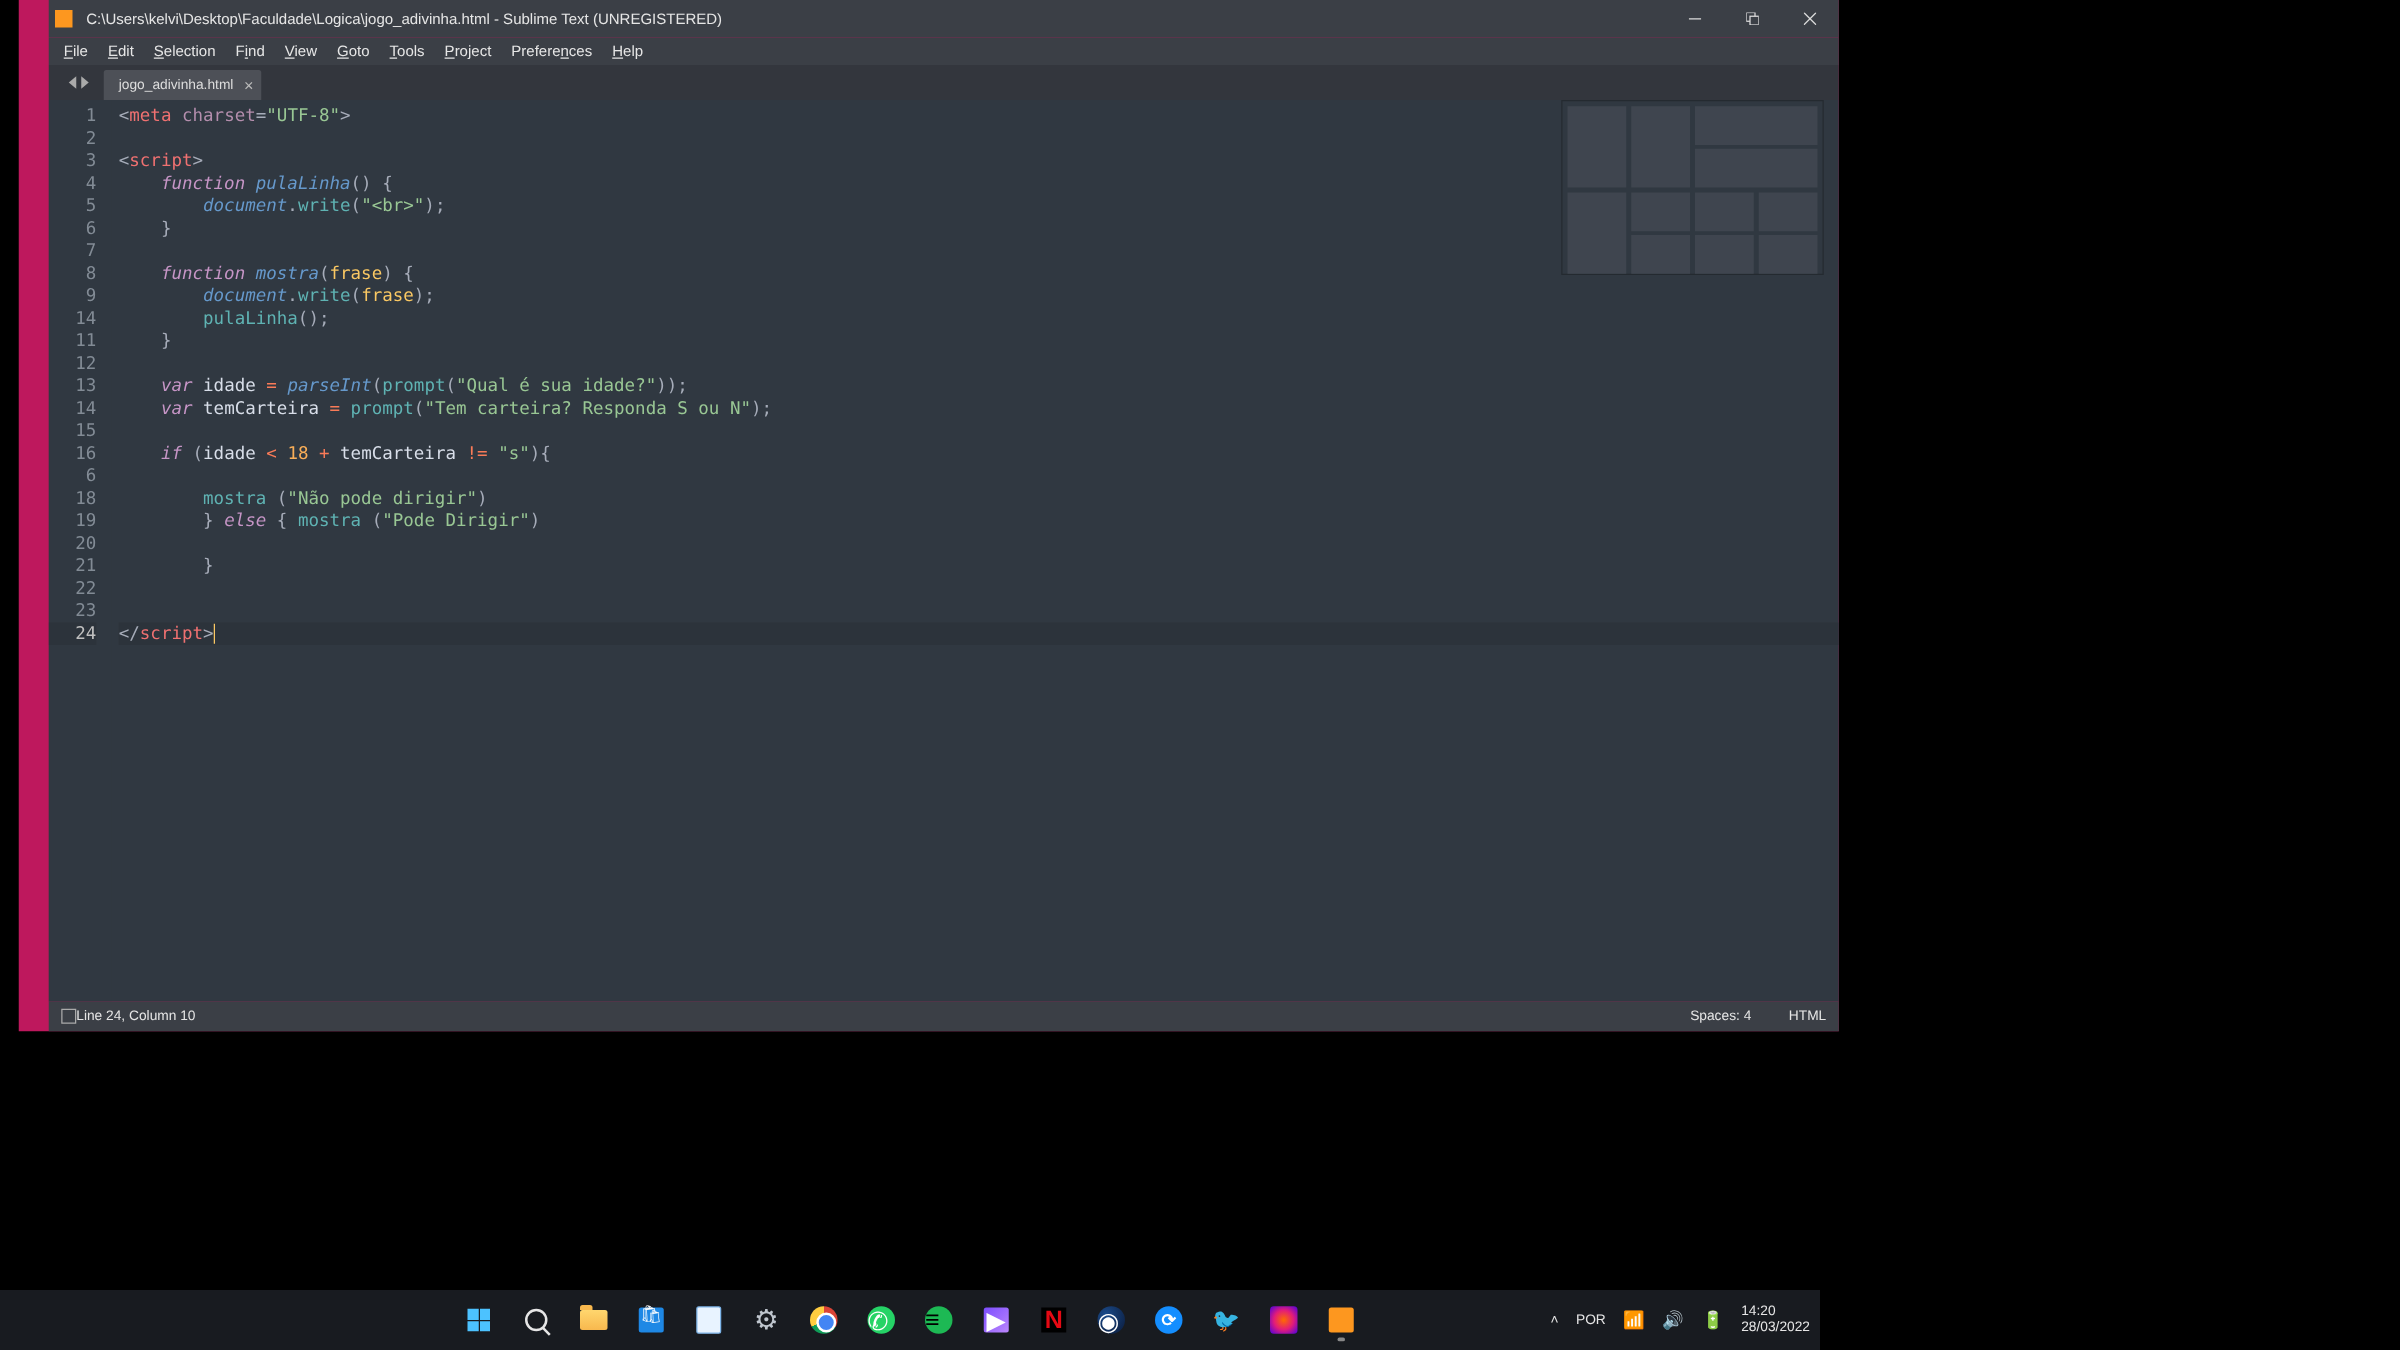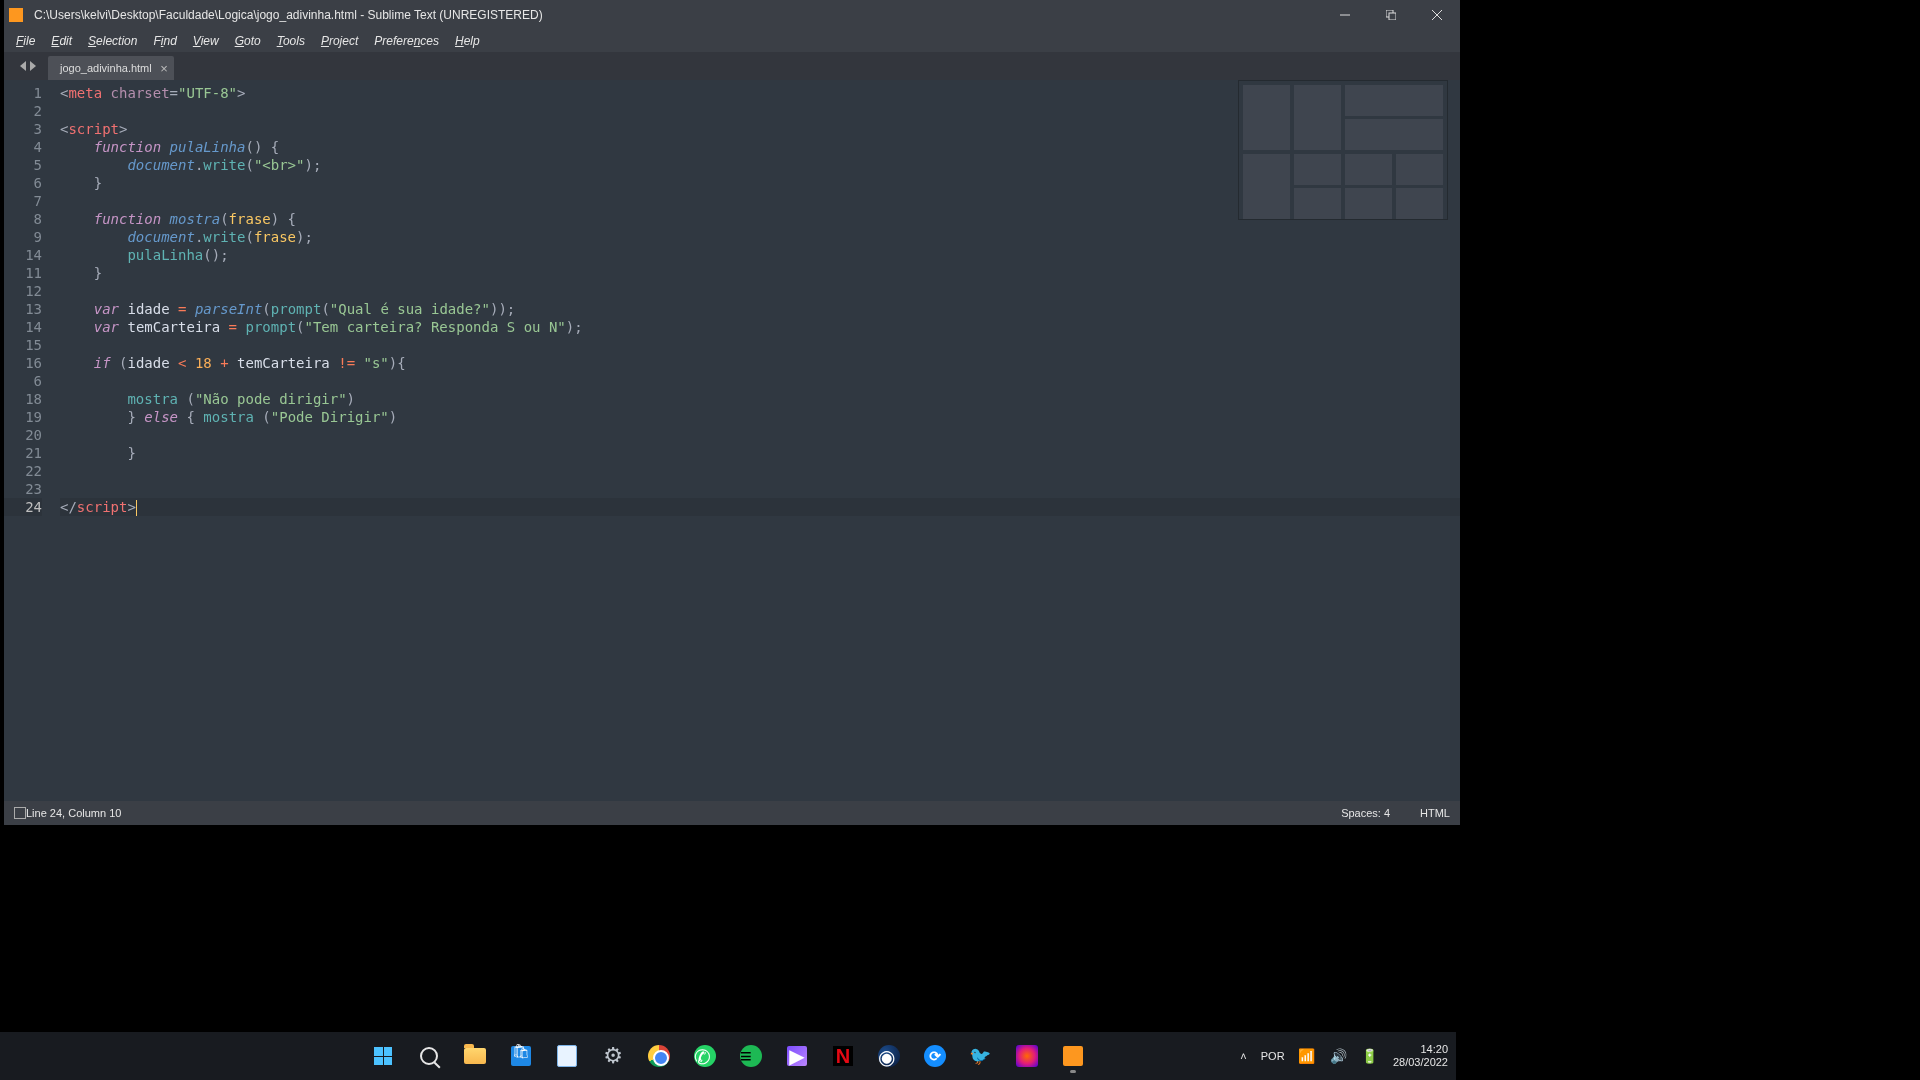--- a/index.html
+++ b/index.html
@@ -1,26 +1,26 @@
 <!DOCTYPE html>
 <html><head>
 <meta charset="utf-8">
 <style>
 * { margin:0; padding:0; box-sizing:border-box; }
 body { font-family:"Segoe UI",Tahoma,sans-serif; font-size:12px; background:#000; color:#ccc; overflow:hidden; width:1920px; height:1080px; position:relative; }
-.window { position:absolute; top:0; left:4px; width:1456px; height:825px; background:#7dd3fc; display:flex; flex-direction:column; }
+.window { position:absolute; top:0; left:15px; width:1456px; height:825px; background:#be185d; display:flex; flex-direction:column;padding-left:24px; }
 .titlebar { height:30px; background:#3b3f46; display:flex; align-items:center; color:#e6e6e6; font-size:12px; }
 .titlebar .app-icon { width:24px; display:flex; align-items:center; justify-content:center; }
 .titlebar .app-icon span { width:14px; height:14px; background:#fd971f; display:inline-block; }
 .titlebar .title { flex:1; padding-left:6px; }
 .titlebar .win-controls { display:flex; height:100%; }
 .titlebar .win-controls div { width:46px; display:flex; align-items:center; justify-content:center; color:#ddd; }
 .titlebar .win-controls div svg { width:10px; height:10px; }
 .menubar { height:22px; background:#3b3f46; display:flex; align-items:center; gap:0; padding:0 4px; color:#e6e6e6; font-size:12px; }
-.menubar span { padding:2px 8px; cursor:default;font-style:italic; }
+.menubar span { padding:2px 8px; cursor:default; }
 .tabbar { height:28px; background:#33363d; display:flex; align-items:center; padding:0 0 0 4px; }
 .navarrows { display:flex; align-items:center; justify-content:center; width:40px; color:#888; }
 .navarrows .arr { width:0; height:0; border-top:5px solid transparent; border-bottom:5px solid transparent; margin:0 2px; }
 .navarrows .l { border-right:6px solid #aaa; }
 .navarrows .r { border-left:6px solid #aaa; }
 .tab { background:#4d5057; height:24px; margin-top:4px; padding:0 22px 0 12px; display:flex; align-items:center; color:#ddd; position:relative; border-top-left-radius:2px; border-top-right-radius:2px; font-size:11px; }
 .tab .close { position:absolute; right:6px; color:#bbb; font-size:13px; }
 .editor { flex:1; position:relative; background:#303841; display:flex; overflow:hidden; }
 .gutter { width:50px; text-align:right; padding:4px 12px 0 0; color:#828b95; font-family:Consolas,monospace; font-size:14px; line-height:18px; background:#303841; user-select:none; }
 .gutter .ln { height:18px; }
@@ -57,21 +57,21 @@
 .minimap .r2d span { flex:1; background:#3f454f; }
 .statusbar { height:24px; background:#3b3f46; display:flex; align-items:center; justify-content:space-between; color:#e6e6e6; font-size:11px; padding:0 10px; }
 .statusbar .left { display:flex; align-items:center; }
 .statusbar .sq { width:12px; height:12px; border:1px solid #aaa; }
 .statusbar .right { display:flex; gap:30px; }
 .taskbar { position:absolute; bottom:0; left:0; width:1456px; height:48px; background:rgba(28,32,38,0.85); display:flex; align-items:center; }
 .tb-center { position:absolute; left:50%; transform:translateX(-50%); display:flex; gap:8px; align-items:center; }
 .tb-icon { width:38px; height:38px; display:flex; align-items:center; justify-content:center; border-radius:4px; font-size:20px; position:relative; }
 .tb-icon.active::after { content:""; position:absolute; bottom:2px; left:50%; transform:translateX(-50%); width:6px; height:3px; background:#888; border-radius:2px; }
 .systray { position:absolute; right:8px; display:flex; align-items:center; gap:14px; color:#e6e6e6; font-size:11px; }
-.systray .datetime { text-align:right; line-height:1.2; }
+.systray .datetime { line-height:1.2; }
 .grid4 { width:18px; height:18px; display:grid; grid-template-columns:1fr 1fr; grid-template-rows:1fr 1fr; gap:1px; }
 .grid4 i { display:block; }
 .grid4 .a { background:#4cc2ff; }
 .grid4 .b { background:#4cc2ff; }
 .grid4 .c { background:#4cc2ff; }
 .grid4 .d { background:#4cc2ff; }
 .magnifier { width:18px; height:18px; border:2px solid #e6e6e6; border-radius:50%; position:relative; }
 .magnifier::after { content:""; position:absolute; width:8px; height:2px; background:#e6e6e6; bottom:-3px; right:-5px; transform:rotate(45deg); }
 .folder { width:22px; height:16px; background:linear-gradient(#ffd66e,#f8b84e); border-radius:2px; position:relative; }
 .folder::before { content:""; position:absolute; top:-4px; left:0; width:10px; height:4px; background:#f8b84e; border-radius:2px 2px 0 0; }

